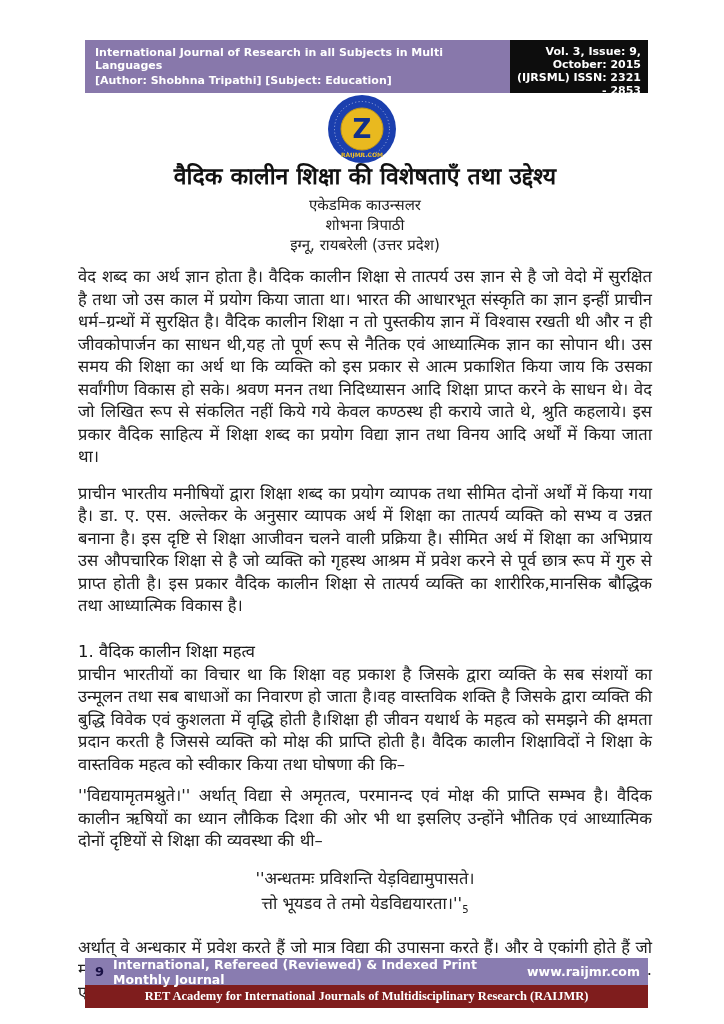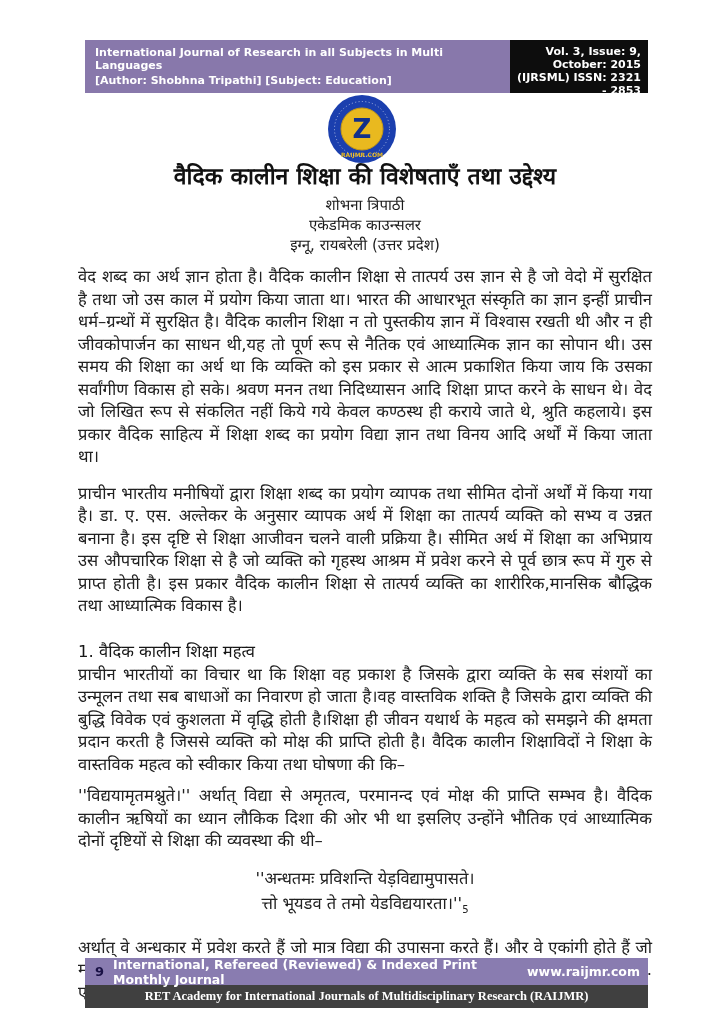--- a/index.html
+++ b/index.html
@@ -105,21 +105,21 @@
     gap: 9px;
     padding: 0 8px 0 10px;
     font-size: 12.5px;
     font-weight: bold;
     color: #ffffff;
   }
   .ftr-pageno { color: #191145; font-size: 13px; }
   .ftr-spacer { flex: 1; }
   .ftr-bottom {
     height: 23px;
-    background: #404040;
+    background: #7f1d1d;
     display: flex;
     align-items: center;
     justify-content: center;
     font-family: "Liberation Serif", "DejaVu Serif", serif;
     font-size: 12.5px;
     font-weight: bold;
     color: #ffffff;
   }
 </style>
 </head>
@@ -144,22 +144,22 @@
       <circle cx="36" cy="36" r="21" fill="#e9b91f" stroke="#c79a14" stroke-width="1"></circle>
       <text x="36" y="45" text-anchor="middle" font-size="26" font-weight="bold" fill="#12308a" font-family="DejaVu Sans, sans-serif">Z</text>
       <text x="36" y="63.5" text-anchor="middle" font-size="6" font-weight="bold" fill="#e9b91f" font-family="DejaVu Sans, sans-serif">RAIJMR.COM</text>
       <circle cx="36" cy="36" r="27.5" fill="none" stroke="#ffffff" stroke-width="0.6" stroke-dasharray="1.2 2.2" opacity="0.85"></circle>
     </svg>
   </div>
 
   <section class="titleblock">
     <h1 class="art-title">वैदिक कालीन शिक्षा की विशेषताएँ तथा उद्देश्य</h1>
     <div class="byline">
+      <div>एकेडमिक काउन्सलर</div>
       <div>शोभना त्रिपाठी</div>
-      <div>एकेडमिक काउन्सलर</div>
       <div>इग्नू, रायबरेली (उत्तर प्रदेश)</div>
     </div>
   </section>
 
   <main class="main">
     <p class="p1">वेद शब्द का अर्थ ज्ञान होता है। वैदिक कालीन शिक्षा से तात्पर्य उस ज्ञान से है जो वेदो में सुरक्षित है तथा जो उस काल में प्रयोग किया जाता था। भारत की आधारभूत संस्कृति का ज्ञान इन्हीं प्राचीन धर्म–ग्रन्थों में सुरक्षित है। वैदिक कालीन शिक्षा न तो पुस्तकीय ज्ञान में विश्वास रखती थी और न ही जीवकोपार्जन का साधन थी,यह तो पूर्ण रूप से नैतिक एवं आध्यात्मिक ज्ञान का सोपान थी। उस समय की शिक्षा का अर्थ था कि व्यक्ति को इस प्रकार से आत्म प्रकाशित किया जाय कि उसका सर्वांगीण विकास हो सके। श्रवण मनन तथा निदिध्यासन आदि शिक्षा प्राप्त करने के साधन थे। वेद जो लिखित रूप से संकलित नहीं किये गये केवल कण्ठस्थ ही कराये जाते थे, श्रुति कहलाये। इस प्रकार वैदिक साहित्य में शिक्षा शब्द का प्रयोग विद्या ज्ञान तथा विनय आदि अर्थों में किया जाता था।</p>
     <p class="p2">प्राचीन भारतीय मनीषियों द्वारा शिक्षा शब्द का प्रयोग व्यापक तथा सीमित दोनों अर्थों में किया गया है। डा. ए. एस. अल्तेकर के अनुसार व्यापक अर्थ में शिक्षा का तात्पर्य व्यक्ति को सभ्य व उन्नत बनाना है। इस दृष्टि से शिक्षा आजीवन चलने वाली प्रक्रिया है। सीमित अर्थ में शिक्षा का अभिप्राय उस औपचारिक शिक्षा से है जो व्यक्ति को गृहस्थ आश्रम में प्रवेश करने से पूर्व छात्र रूप में गुरु से प्राप्त होती है। इस प्रकार वैदिक कालीन शिक्षा से तात्पर्य व्यक्ति का शारीरिक,मानसिक बौद्धिक तथा आध्यात्मिक विकास है।</p>
     <h2>1. वैदिक कालीन शिक्षा महत्व</h2>
     <p class="p3">प्राचीन भारतीयों का विचार था कि शिक्षा वह प्रकाश है जिसके द्वारा व्यक्ति के सब संशयों का उन्मूलन तथा सब बाधाओं का निवारण हो जाता है।वह वास्तविक शक्ति है जिसके द्वारा व्यक्ति की बुद्धि विवेक एवं कुशलता में वृद्धि होती है।शिक्षा ही जीवन यथार्थ के महत्व को समझने की क्षमता प्रदान करती है जिससे व्यक्ति को मोक्ष की प्राप्ति होती है। वैदिक कालीन शिक्षाविदों ने शिक्षा के वास्तविक महत्व को स्वीकार किया तथा घोषणा की कि–</p>
     <p class="p4">''विद्ययामृतमश्नुते।'' अर्थात् विद्या से अमृतत्व, परमानन्द एवं मोक्ष की प्राप्ति सम्भव है। वैदिक कालीन ऋषियों का ध्यान लौकिक दिशा की ओर भी था इसलिए उन्होंने भौतिक एवं आध्यात्मिक दोनों दृष्टियों से शिक्षा की व्यवस्था की थी–</p>

